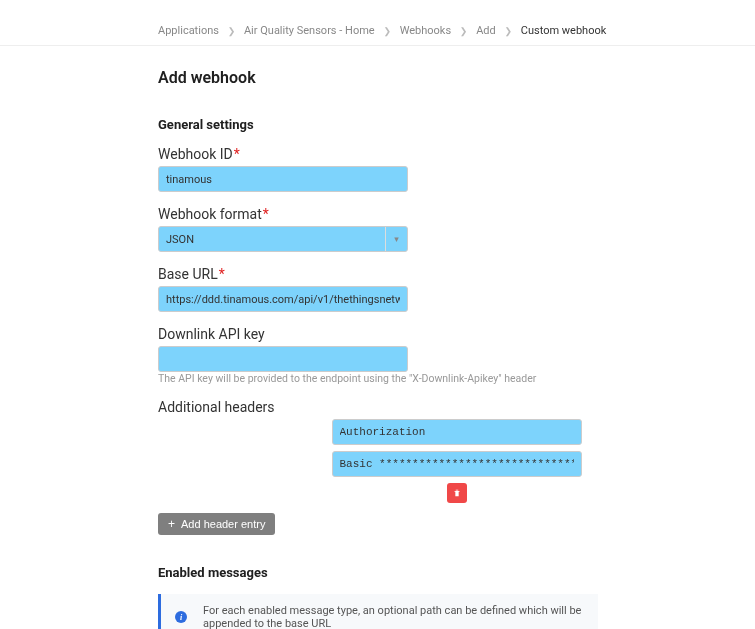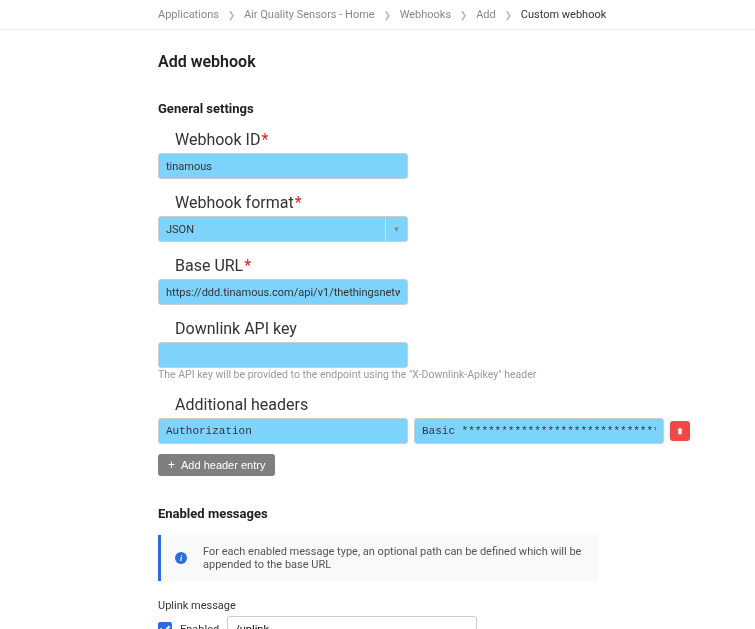--- a/index.html
+++ b/index.html
@@ -9,21 +9,21 @@
     background: #fff;
     color: #333;
     font-size: 12px;
   }
   .container {
     width: 755px;
     padding: 0 0 30px 158px;
   }
   .breadcrumb-wrap {
     border-bottom: 1px solid #eee;
-    padding: 8px 0 8px 158px;
+    padding: 24px 0 8px 158px;
     width: 755px;
     font-size: 11px;
     color: #888;
   }
   .breadcrumb-wrap .crumb { color: #888; cursor: pointer; }
   .breadcrumb-wrap .sep { margin: 0 6px; color: #bbb; font-size: 9px; }
   .breadcrumb-wrap .current { color: #333; }
   h1.page-title {
     font-size: 16px;
     font-weight: 600;
@@ -31,25 +31,24 @@
     color: #202020;
   }
   h2.section-title {
     font-size: 13px;
     font-weight: 700;
     margin: 30px 0 14px 0;
     color: #202020;
   }
   .field { margin-bottom: 14px; }
   .field-label {
-    font-size: 16px;
+    font-size: 14px;
     color: #333;
     margin-bottom: 4px;
     display: block;
-    margin-left: 17px;
   }
   .req { color: #e02020; margin-left: 1px; }
   input.text-input, input.hdr-input {
     border: 1px solid #ccc;
     border-radius: 3px;
     padding: 5px 7px;
     font-size: 11px;
     color: #333;
     background: #7dd3fc;
     width: 250px;
@@ -74,21 +73,21 @@
     justify-content: center;
     color: #888;
     font-size: 9px;
     pointer-events: none;
   }
   .hint {
     font-size: 10.5px;
     color: #999;
     margin-top: 0;
   }
-  .header-row { display: flex; gap: 6px; align-items: center; margin-bottom: 10px;}
+  .header-row { display: flex; gap: 6px; align-items: center; margin-bottom: 10px; flex-direction: column;}
   .hdr-input { flex: 0 0 auto; }
   .hdr-key { width: 202px; font-family: "Courier New", monospace;}
   .hdr-val { width: 200px; font-family: "Courier New", monospace; font-size: 10px;}
   .del-btn {
     width: 20px; height: 20px;
     background: #f04848;
     border-radius: 3px;
     display: flex; align-items: center; justify-content: center;
     cursor: pointer;
   }

